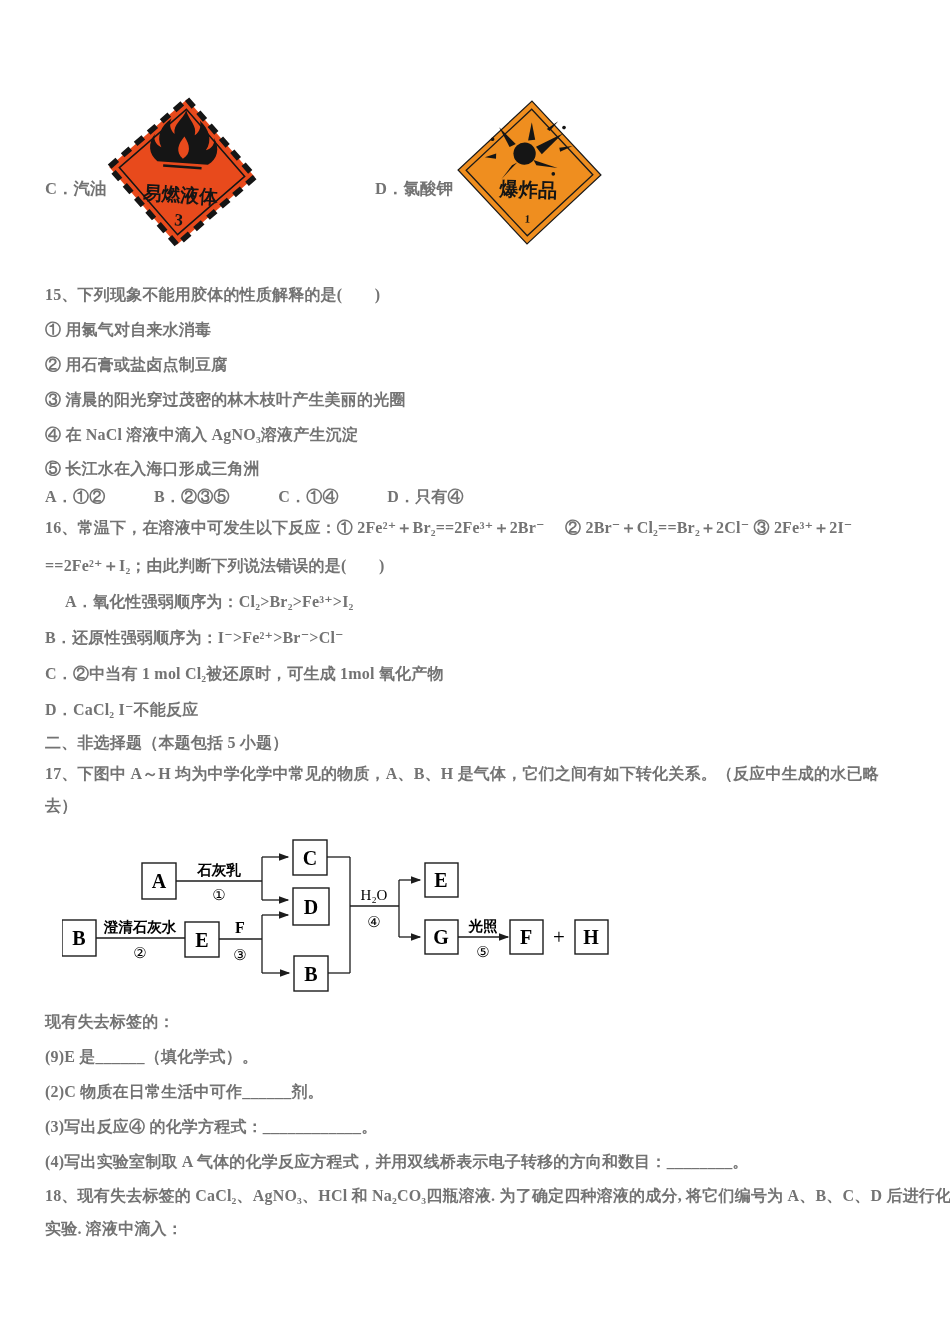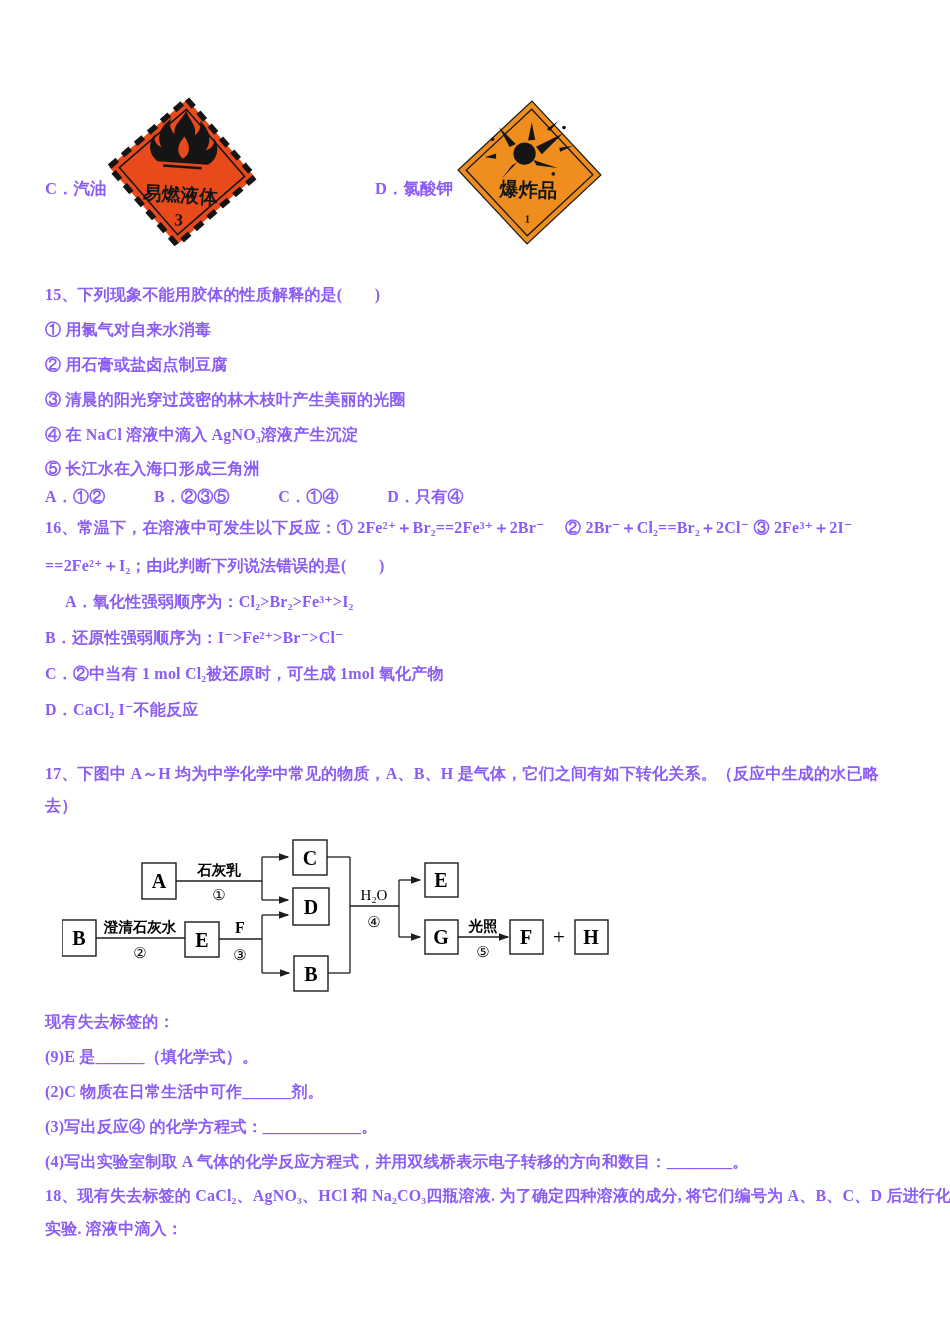--- a/index.html
+++ b/index.html
@@ -1,21 +1,21 @@
 <!DOCTYPE html>
 <html><head>
 <meta charset="utf-8">
 <style>
   html,body{margin:0;padding:0;background:#888;}
   .page{
     position:relative;
     width:950px;height:1344px;
     background:#ffffff;
     font-family:"Liberation Serif","DejaVu Serif",serif;
-    color:#8b5cf6;
+    color:#737373;
     overflow:hidden;
   }
   .t{
     position:absolute;left:45px;
     font-size:16px;font-weight:600;
     white-space:nowrap;letter-spacing:.2px;
   }
   .opt-label{position:absolute;font-size:16.5px;font-weight:700;white-space:nowrap;}
   .hz{position:absolute;}
   svg text{font-family:"Liberation Serif","DejaVu Serif",serif;}
@@ -84,20 +84,21 @@
   <div class="t" style="top:459px;">⑤ 长江水在入海口形成三角洲</div>
   <div class="t" style="top:487px;">A．①②　　　B．②③⑤　　　C．①④　　　D．只有④</div>
 
   <div class="t" style="top:518px;">16、常温下，在溶液中可发生以下反应：① 2Fe²⁺＋Br₂==2Fe³⁺＋2Br⁻　 ② 2Br⁻＋Cl₂==Br₂＋2Cl⁻ ③ 2Fe³⁺＋2I⁻</div>
   <div class="t" style="top:556px;">==2Fe²⁺＋I₂；由此判断下列说法错误的是(　　)</div>
   <div class="t" style="top:592px;margin-left:20px;">A．氧化性强弱顺序为：Cl₂&gt;Br₂&gt;Fe³⁺&gt;I₂</div>
   <div class="t" style="top:628px;">B．还原性强弱顺序为：I⁻&gt;Fe²⁺&gt;Br⁻&gt;Cl⁻</div>
   <div class="t" style="top:664px;">C．②中当有 1 mol Cl₂被还原时，可生成 1mol 氧化产物</div>
   <div class="t" style="top:700px;">D．CaCl₂ I⁻不能反应</div>
 
+  <div class="t" style="top:733px;">二、非选择题（本题包括 5 小题）</div>
 
   <div class="t" style="top:764px;">17、下图中 A～H 均为中学化学中常见的物质，A、B、H 是气体，它们之间有如下转化关系。（反应中生成的水已略</div>
   <div class="t" style="top:796px;">去）</div>
 
   <svg class="dg" width="560" height="178" viewBox="0 0 560 178">
     <defs>
       <marker id="ah" markerWidth="9" markerHeight="8" refX="7" refY="3" orient="auto">
         <path d="M0 0 L8 3 L0 6 Z" fill="#1c1c1c"></path>
       </marker>
     </defs>

